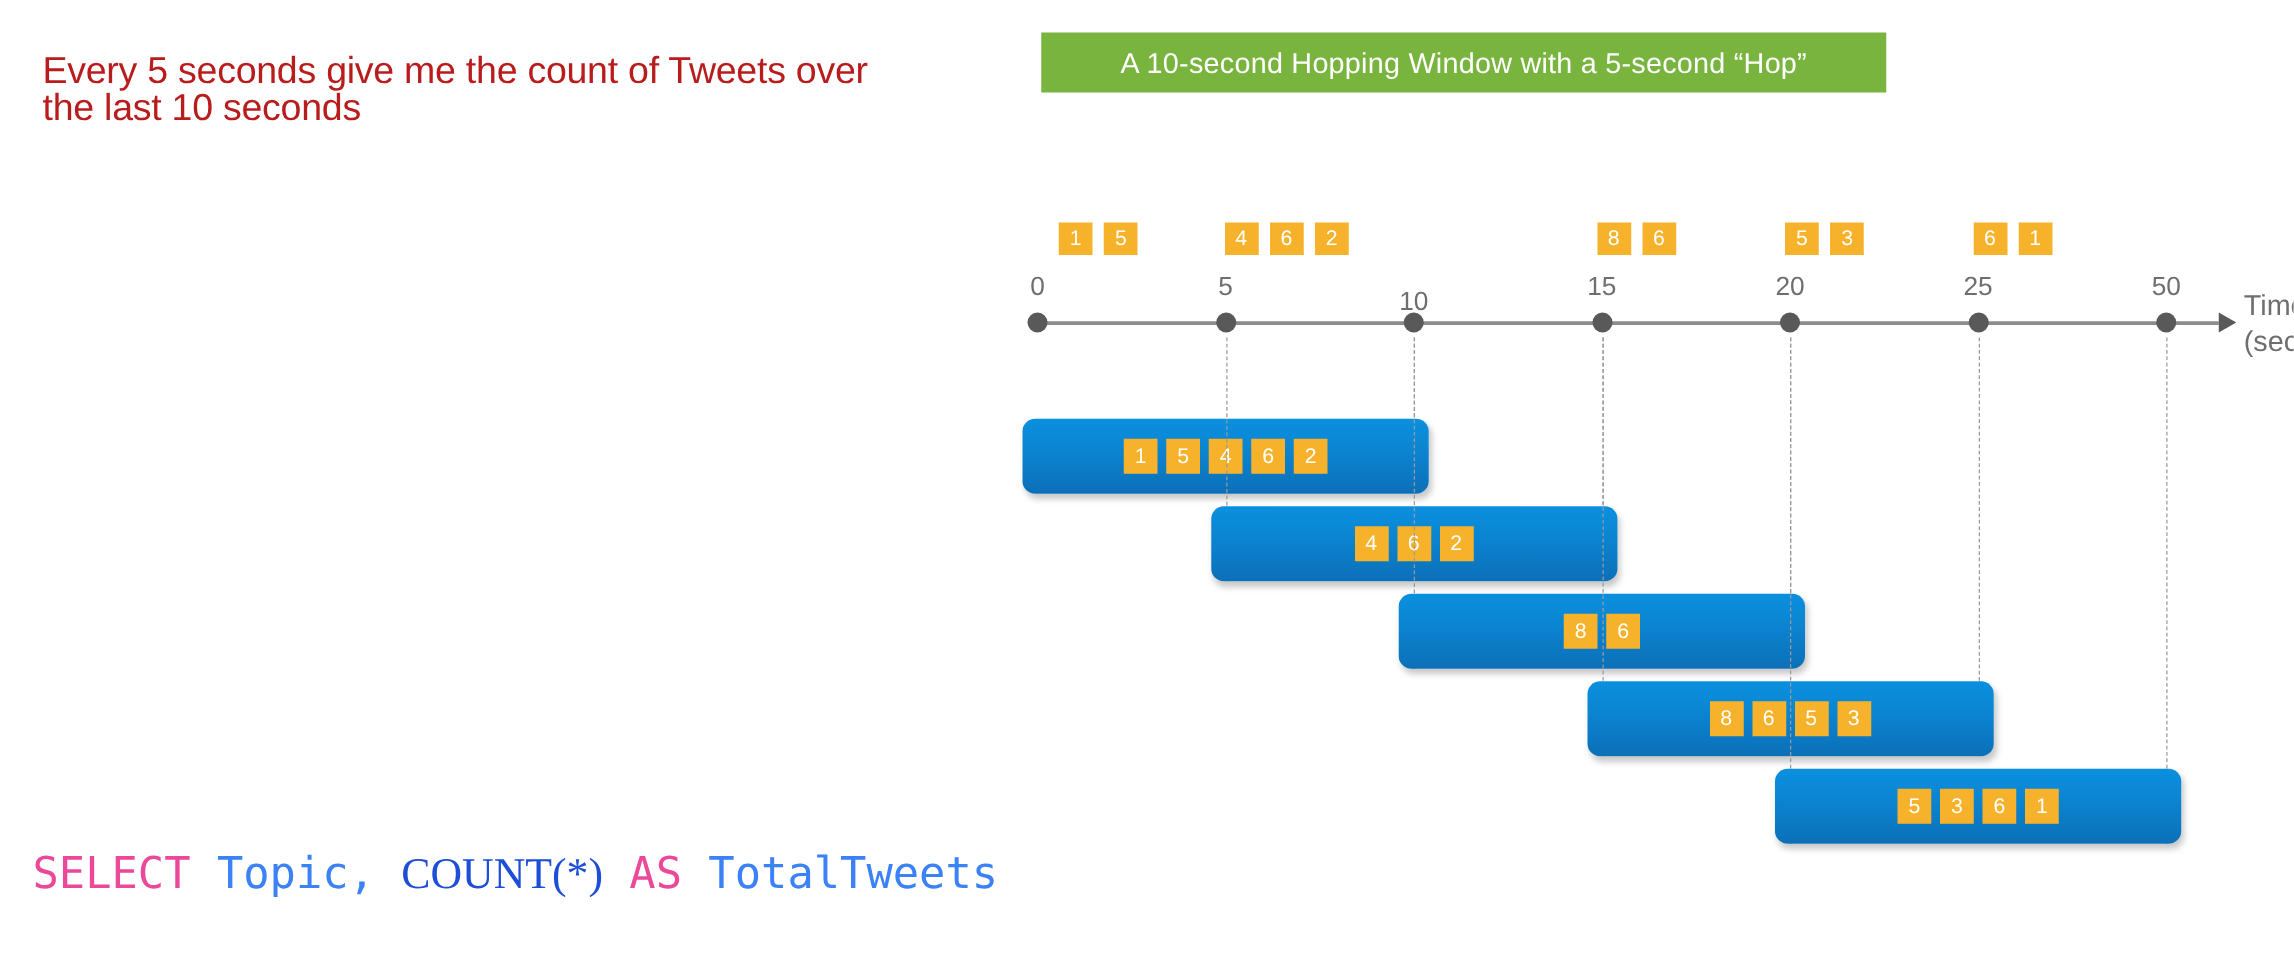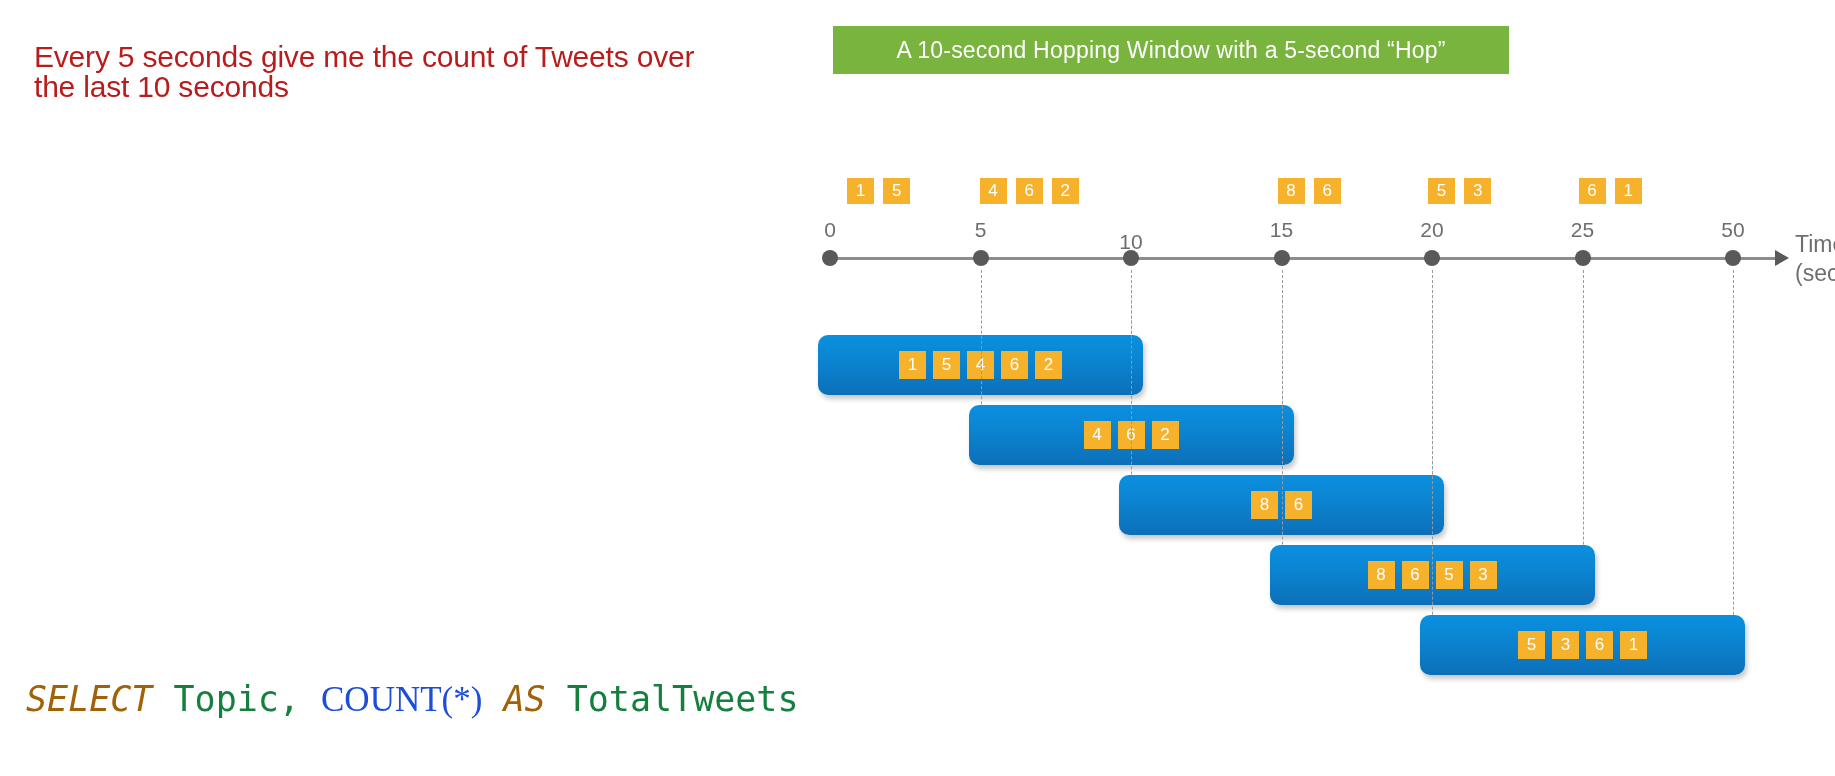--- a/index.html
+++ b/index.html
@@ -153,23 +153,23 @@
   #sql {
     position: absolute;
     left: 26px;
     top: 578px;
     font-family: "DejaVu Sans Mono", monospace;
     font-size: 35px;
     line-height: 1.38;
     color: #595959;
     white-space: pre;
   }
-  .kw   { color: #a16207; font-style: italic; }
+  .kw   { color: #ec4899; }
   .fn   { color: #1d4ed8; font-family: Liberation Serif, serif; }
-  .id   { color: #15803d; }
+  .id   { color: #3b82f6; }
 </style>
 </head>
 <body>
 
 <div id="slide">
 
   <div id="headline">Every 5 seconds give me the count of Tweets over the last 10 seconds</div>
 
   <div id="banner">
     <span id="banner-label">A 10-second Hopping Window with a 5-second “Hop”</span>

